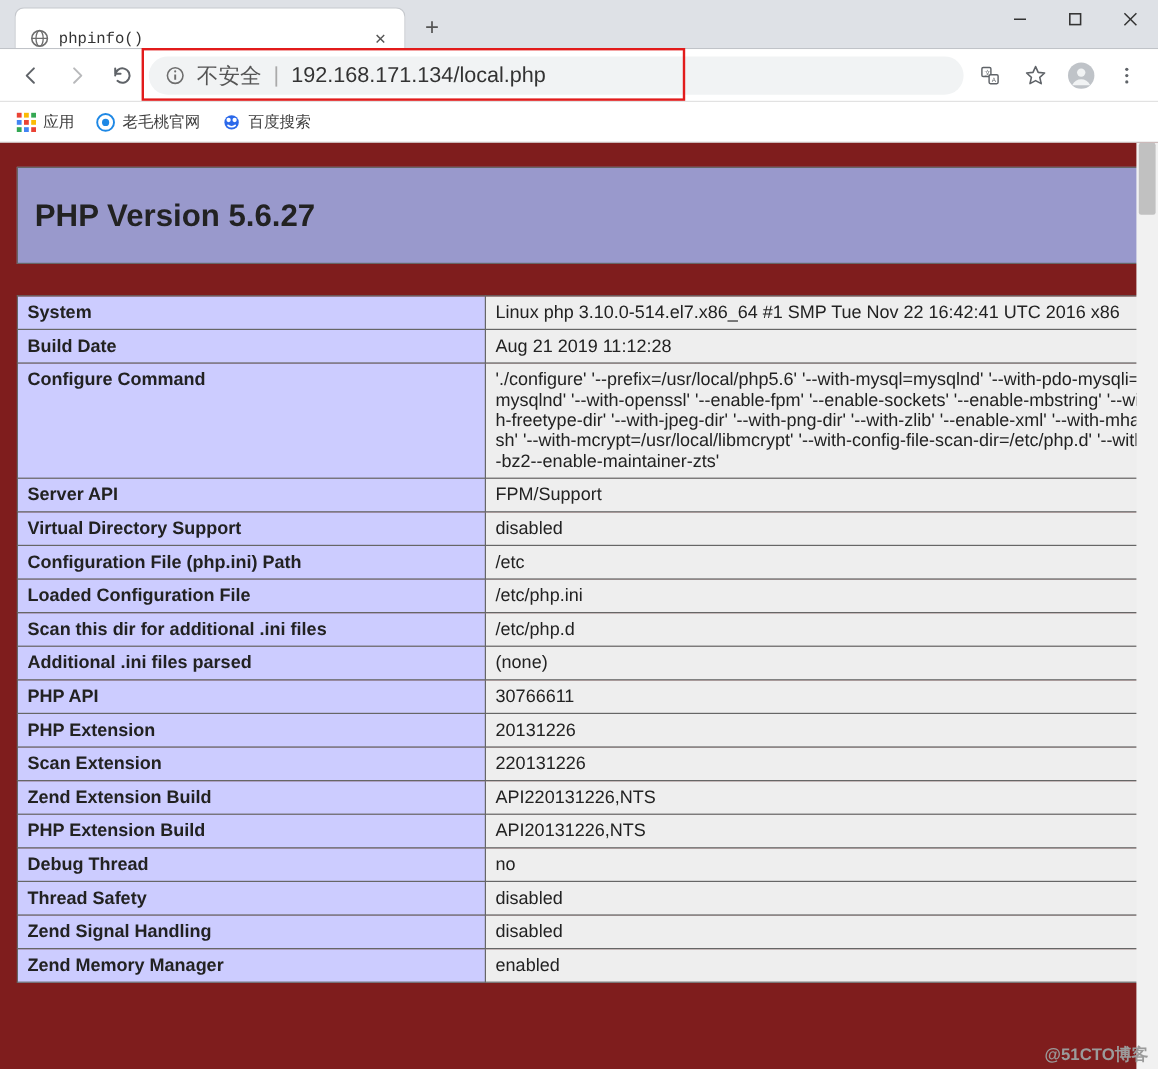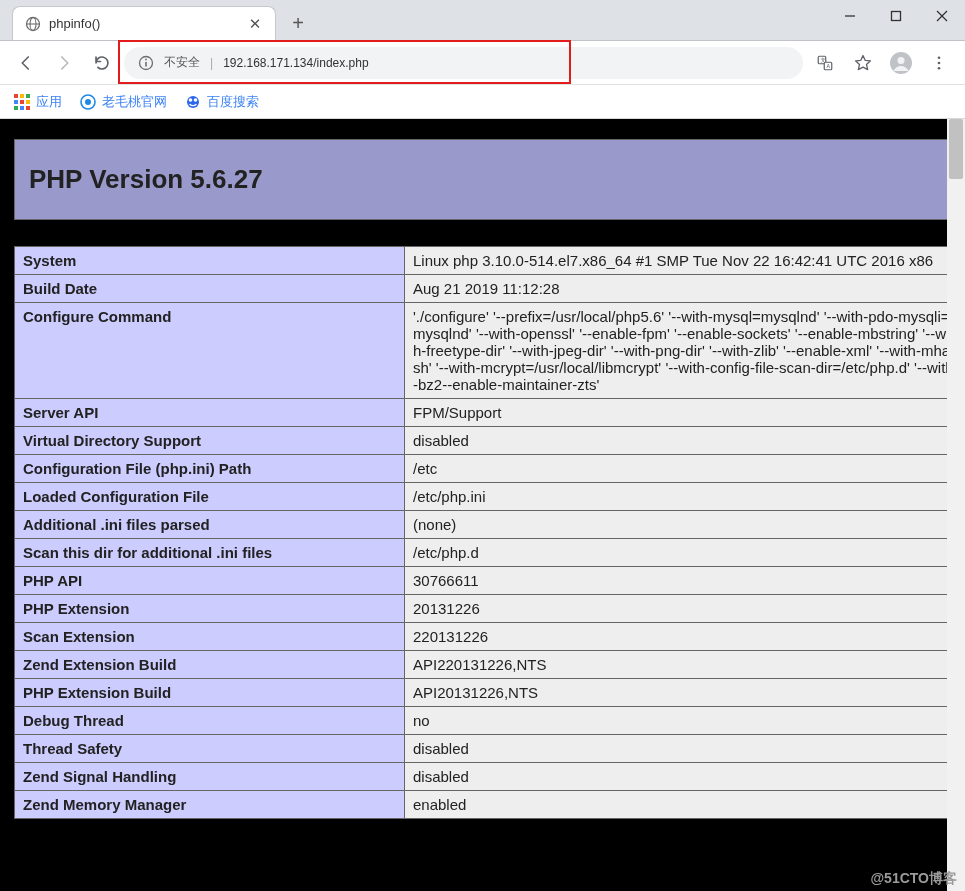--- a/index.html
+++ b/index.html
@@ -1,47 +1,47 @@
 <!DOCTYPE html>
 <html><head>
 <meta charset="utf-8">
 <style>
   * { box-sizing: border-box; margin: 0; padding: 0; }
   html, body { width: 965px; height: 891px; font-family: "Segoe UI", Arial, sans-serif; background: #fff; overflow: hidden; }
   
   
   .chrome-top { background: #dee1e6; border-bottom: 1px solid #c0c3c8; }
   .tab-strip { display: flex; align-items: flex-end; height: 40px; padding-left: 12px; padding-top: 6px; position: relative; }
-  .tab { display: flex; align-items: center; background: #fff; height: 34px; width: 264px; border-radius: 8px 8px 0 0; padding: 0 12px; gap: 8px; border: 1px solid #c5c8cd; border-bottom: none; }
+  .tab { display: flex; align-items: flex-end; background: #fff; height: 34px; width: 326px; border-radius: 8px 8px 0 0; padding: 0 12px; gap: 8px; border: 1px solid #c5c8cd; border-bottom: none; font-family: Liberation Mono, monospace; }
   .tab-title { flex: 1; font-size: 13px; color: #333; white-space: nowrap; overflow: hidden; }
   .tab-close { width: 16px; height: 16px; display:flex; align-items:center; justify-content:center; color:#555; font-size:15px; border-radius:50%; cursor:pointer; }
   .tab-favicon { width: 16px; height: 16px; display: inline-flex; align-items: center; justify-content: center; }
   .new-tab { width: 28px; height: 28px; display: flex; align-items: center; justify-content: center; color: #555; font-size: 20px; margin-left: 8px; margin-bottom: 3px; cursor:pointer;}
   .window-controls { position: absolute; right: 0; top: 0; display: flex; }
   .win-btn { width: 46px; height: 32px; display: flex; align-items: center; justify-content: center; color: #333; font-size: 14px; cursor:pointer; }
   
   .toolbar { display: flex; align-items: center; height: 44px; background: #fff; padding: 0 10px; gap: 6px; border-bottom: 1px solid #e2e2e2; }
   .nav-btn { width: 32px; height: 32px; display: flex; align-items: center; justify-content: center; color: #5f6368; font-size: 18px; border-radius:50%; cursor:pointer;}
   .nav-btn.disabled { color: #b8b9bb; }
-  .omnibox { flex: 1; height: 32px; background: #f1f3f4; border-radius: 16px; display: flex; align-items: center; padding: 0 14px; gap: 10px; font-size: 12px; color: #555; position: relative; }
+  .omnibox { flex: 1; height: 32px; background: #f1f3f4; border-radius: 16px; display: flex; align-items: center; padding: 0 14px; gap: 10px; font-size: 18px; color: #555; position: relative; }
   .omnibox .insecure { color: #555; }
   .omnibox .divider { color: #aaa; }
   .omnibox .url-text { color: #333; }
   .highlight-box { position: absolute; border: 2px solid #e21b1b; pointer-events: none; }
   .toolbar-icon { width: 32px; height: 32px; display:flex; align-items:center; justify-content:center; color:#5f6368; font-size:18px; cursor:pointer;}
   
   .bookmarks { display: flex; align-items: center; height: 34px; background: #fff; padding: 0 14px; gap: 18px; border-bottom: 1px solid #d8d8d8; font-size: 13px; }
-  .bm-item { display: flex; align-items: center; gap: 6px; color: #3b82f6; cursor:pointer; }
+  .bm-item { display: flex; align-items: center; gap: 6px; color: #404040; cursor:pointer; }
   .apps-icon { width:16px; height:16px; display:grid; grid-template-columns:repeat(3,4px); grid-template-rows:repeat(3,4px); gap:2px; }
   .apps-icon span:nth-child(1){background:#ea4335;} .apps-icon span:nth-child(2){background:#fbbc05;} .apps-icon span:nth-child(3){background:#34a853;}
   .apps-icon span:nth-child(4){background:#4285f4;} .apps-icon span:nth-child(5){background:#ea4335;} .apps-icon span:nth-child(6){background:#fbbc05;}
   .apps-icon span:nth-child(7){background:#34a853;} .apps-icon span:nth-child(8){background:#4285f4;} .apps-icon span:nth-child(9){background:#ea4335;}
   
   
-  .viewport { position: relative; height: calc(891px - 40px - 44px - 34px); overflow-y: auto; background:#000000; }
+  .viewport { position: relative; height: calc(891px - 40px - 44px - 34px); overflow-y: auto; background:#7f1d1d; }
   .content { padding: 20px 0 0 14px; }
   .phpinfo-header { background: #9999cc; padding: 24px 14px; border:1px solid #666; }
   .phpinfo-header h1 { font-size: 26px; font-weight: bold; color: #222; }
   
   table.phpinfo { width: 100%; border-collapse: collapse; margin-top: 26px; }
   table.phpinfo td { border: 1px solid #666; padding: 5px 8px; font-size: 15px; vertical-align: top; }
   table.phpinfo td.e { background: #ccccff; font-weight: bold; color: #222; width: 390px; margin-top: 46px; }
   table.phpinfo td.v { background: #eeeeee; color: #222; word-break: break-all; margin-left: 28px; }
   
   .scrollbar-track { position:absolute; top:0; right:0; width:18px; height:100%; background:#f1f1f1; }
@@ -108,21 +108,21 @@
   <div class="omnibox">
     <span>
         <svg width="16" height="16" viewBox="0 0 16 16">
           <circle cx="8" cy="8" r="6.5" fill="none" stroke="#6e6e6e" stroke-width="1.3"></circle>
           <line x1="8" y1="7" x2="8" y2="11.5" stroke="#6e6e6e" stroke-width="1.6"></line>
           <circle cx="8" cy="4.5" r="0.9" fill="#6e6e6e"></circle>
         </svg>
       </span>
     <span class="insecure">不安全</span>
     <span class="divider">|</span>
-    <span class="url-text">192.168.171.134/index.php</span>
+    <span class="url-text">192.168.171.134/local.php</span>
     <div class="highlight-box" style="left:-6px; top:-7px; width:453px; height:44px;"></div>
   </div>
   <div class="toolbar-icon">
       <svg width="18" height="18" viewBox="0 0 24 24">
         <rect x="3" y="3" width="10" height="10" rx="1.5" fill="none" stroke="#5f6368" stroke-width="1.6"></rect>
         <rect x="11" y="11" width="10" height="10" rx="1.5" fill="#fff" stroke="#5f6368" stroke-width="1.6"></rect>
         <text x="6" y="11" font-size="7" fill="#5f6368">文</text>
         <text x="14" y="19" font-size="7" fill="#5f6368">A</text>
       </svg>
     </div>
@@ -213,28 +213,28 @@
           </tr>
           <tr>
             <td class="e">Configuration File (php.ini) Path</td>
             <td class="v">/etc</td>
           </tr>
           <tr>
             <td class="e">Loaded Configuration File</td>
             <td class="v">/etc/php.ini</td>
           </tr>
           <tr>
+            <td class="e">Scan this dir for additional .ini files</td>
+            <td class="v">/etc/php.d</td>
+          </tr>
+          <tr>
             <td class="e">Additional .ini files parsed</td>
             <td class="v">(none)</td>
           </tr>
           <tr>
-            <td class="e">Scan this dir for additional .ini files</td>
-            <td class="v">/etc/php.d</td>
-          </tr>
-          <tr>
             <td class="e">PHP API</td>
             <td class="v">30766611</td>
           </tr>
           <tr>
             <td class="e">PHP Extension</td>
             <td class="v">20131226</td>
           </tr>
           <tr>
             <td class="e">Scan Extension</td>
             <td class="v">220131226</td>

